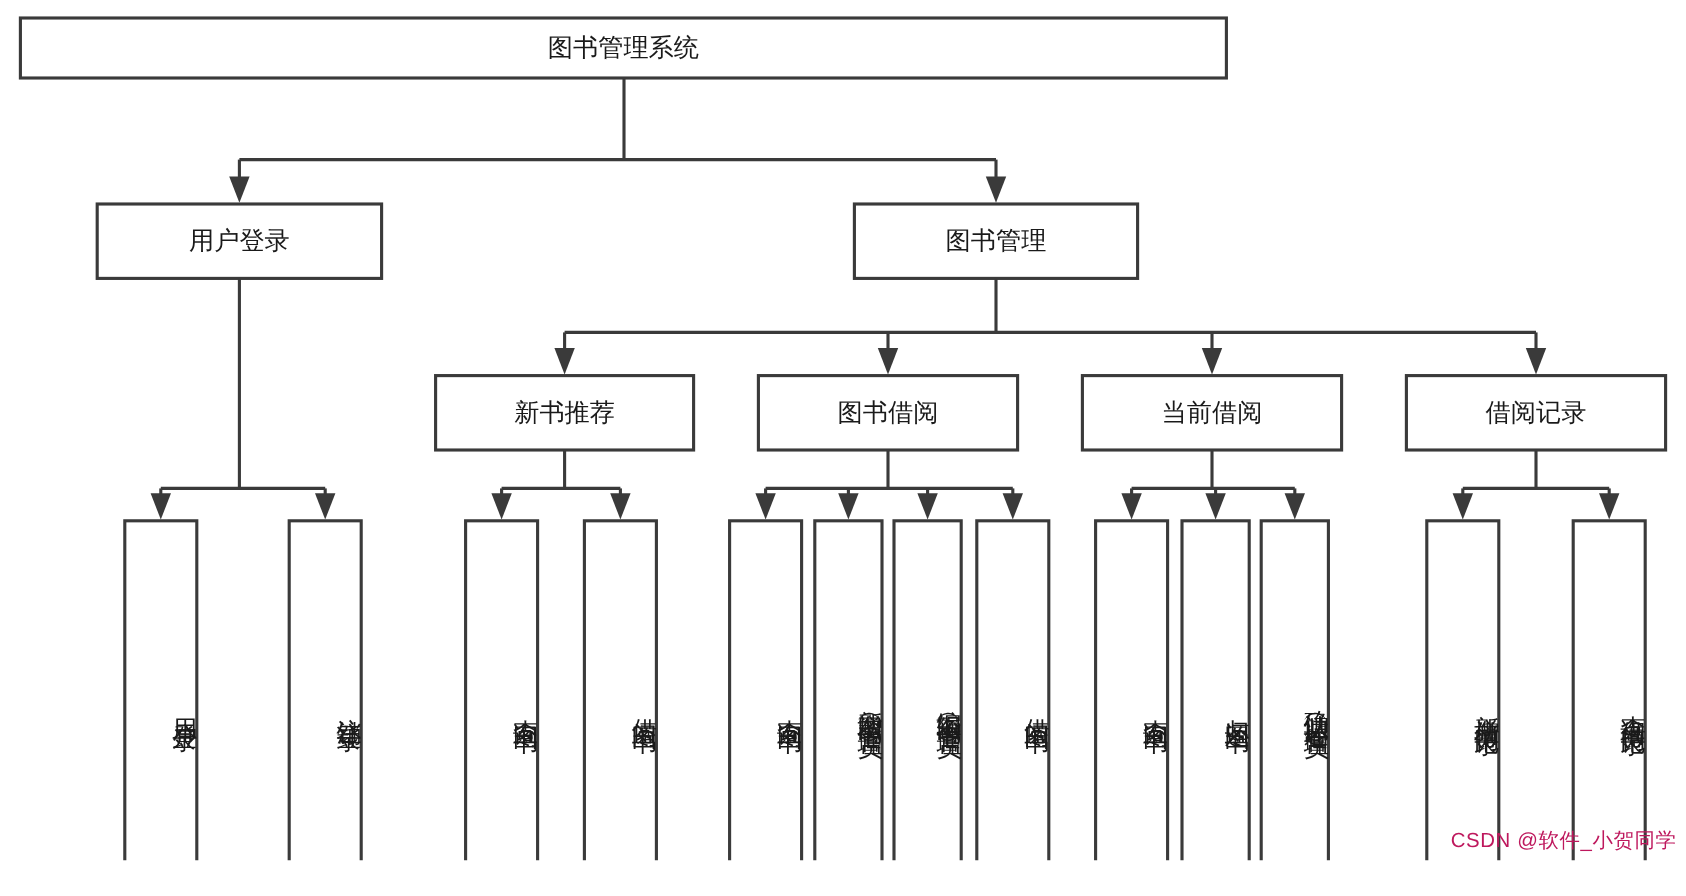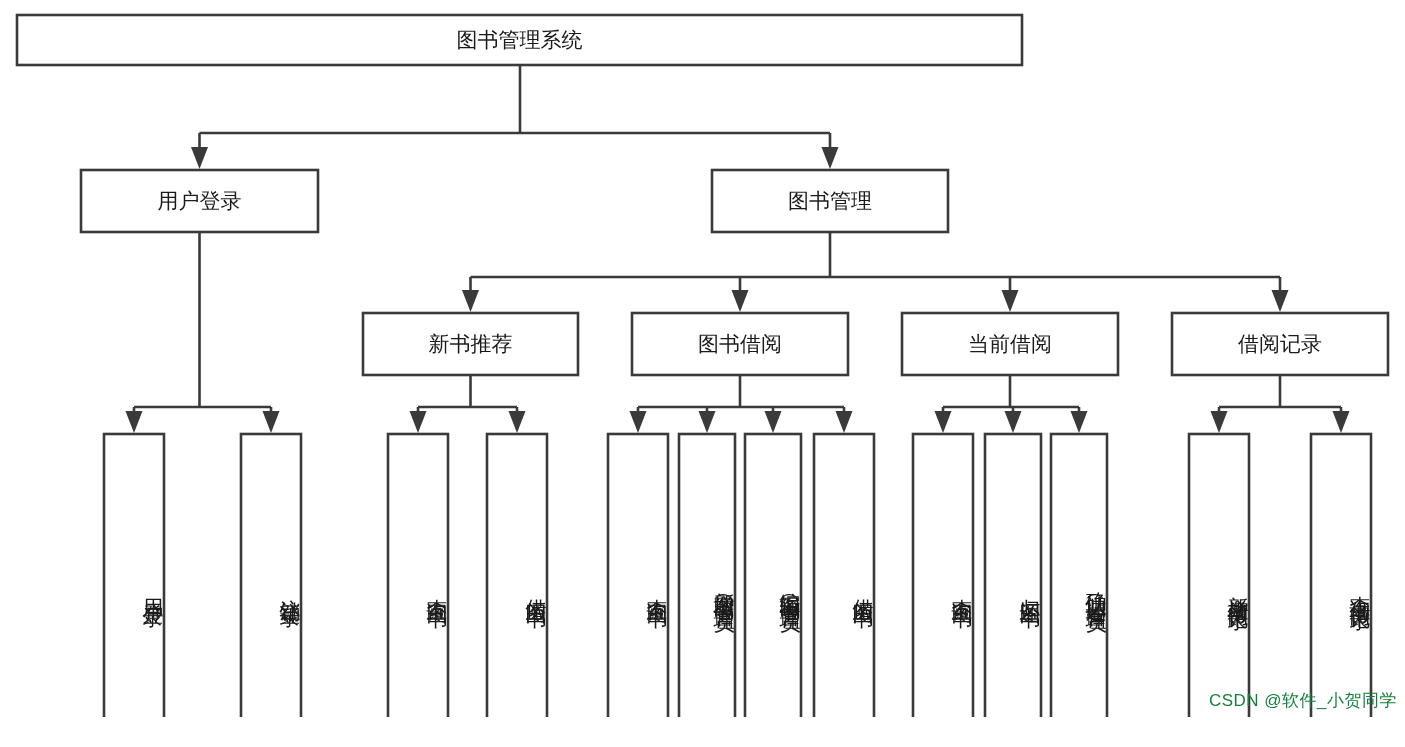--- a/index.html
+++ b/index.html
@@ -61,21 +61,21 @@
     justify-content: center;
     white-space: nowrap;
     pointer-events: none;
   }
   .watermark {
     position: absolute;
     right: 8px;
     bottom: 5px;
     font-family: "Liberation Sans", "DejaVu Sans", sans-serif;
     font-size: 17px;
-    color: #15803d;
+    color: #be185d;
     letter-spacing: 0.5px;
     white-space: nowrap;
   }
 </style>
 </head>
 <body>
 
 <div id="diagram-root">
 
   <svg id="flow" viewBox="0 0 1405 747">

